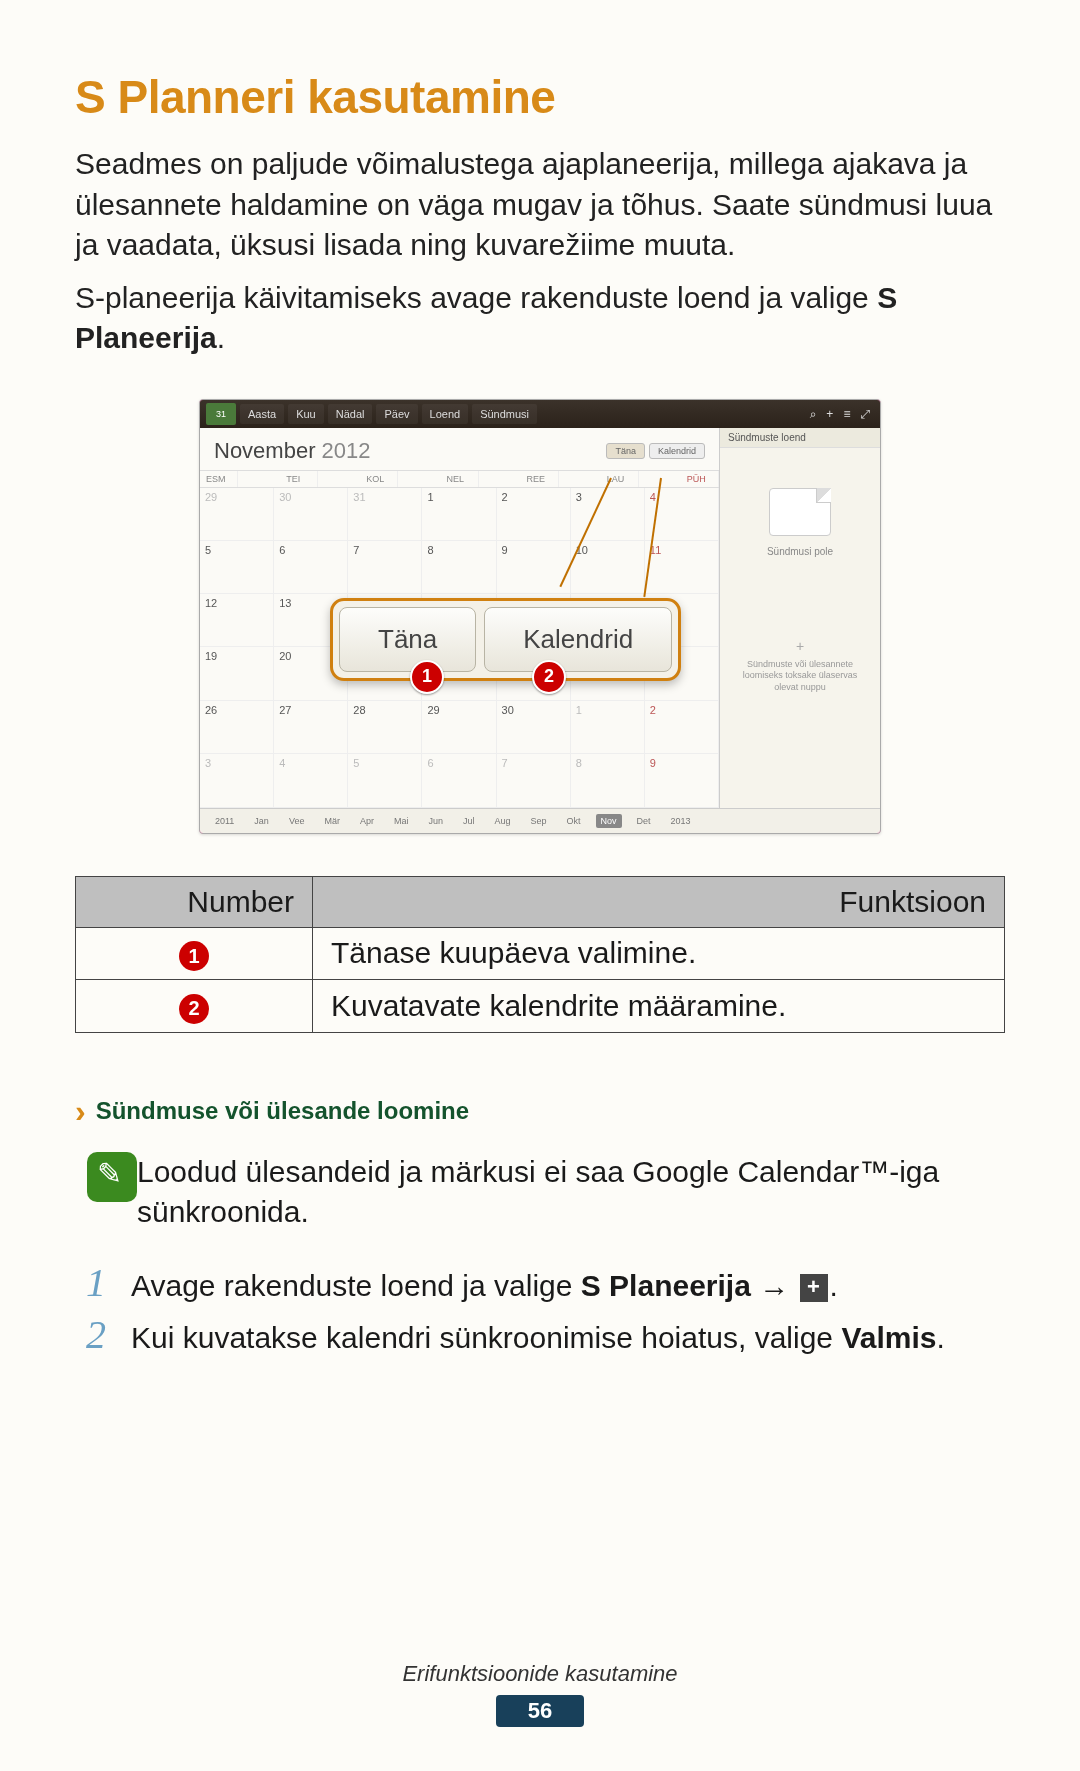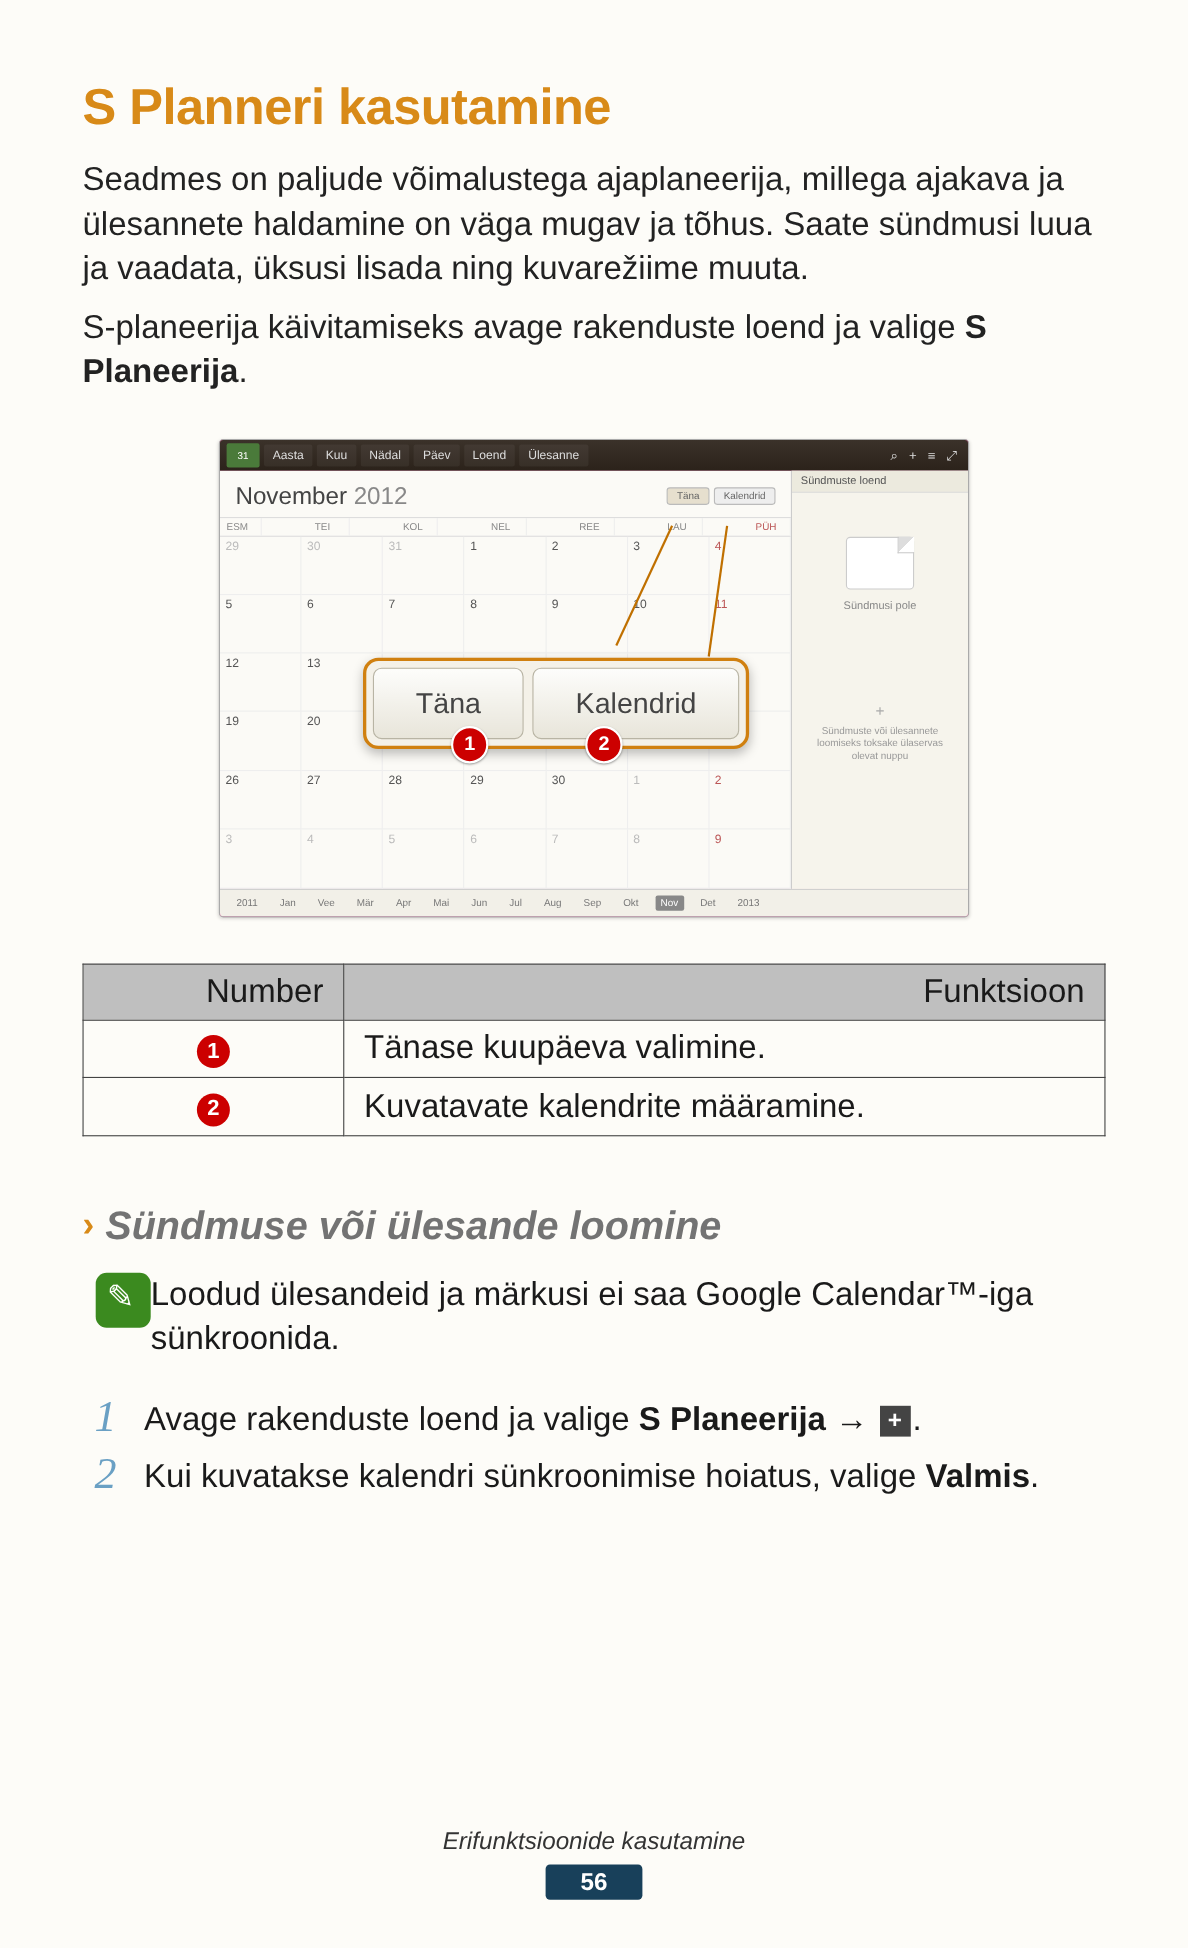--- a/index.html
+++ b/index.html
@@ -265,24 +265,23 @@
     align-items: center;
     gap: 10px;
     margin: 10px 0 22px 0;
   }
   .chevron {
     color: #d88a18;
     font-size: 32px;
     font-weight: 900;
   }
   .subhead-text {
-    font-size: 36px;
+    font-size: 24px;
     font-weight: 700;
-    color: #737373;
-    font-style: italic;
+    color: #14532d;
   }
 
   .note-row {
     display: flex;
     padding-left: 12px;
     margin-bottom: 32px;
   }
   .note-icon {
     width: 50px; height: 50px;
     background: #3b8a1f;
@@ -372,21 +371,21 @@
 
   <div class="screenshot-wrap">
     <div class="screenshot">
       <div class="ss-topbar">
         <span class="ss-tab icon">31</span>
         <span class="ss-tab">Aasta</span>
         <span class="ss-tab">Kuu</span>
         <span class="ss-tab">Nädal</span>
         <span class="ss-tab">Päev</span>
         <span class="ss-tab">Loend</span>
-        <span class="ss-tab">Ülesanne</span>
+        <span class="ss-tab">Sündmusi</span>
         <span class="ss-spacer"></span>
         <span class="ss-iconset">
           <span>⌕</span>
           <span>+</span>
           <span>≡</span>
           <span>⤢</span>
         </span>
       </div>
       <div class="ss-main">
         <div class="ss-cal">

